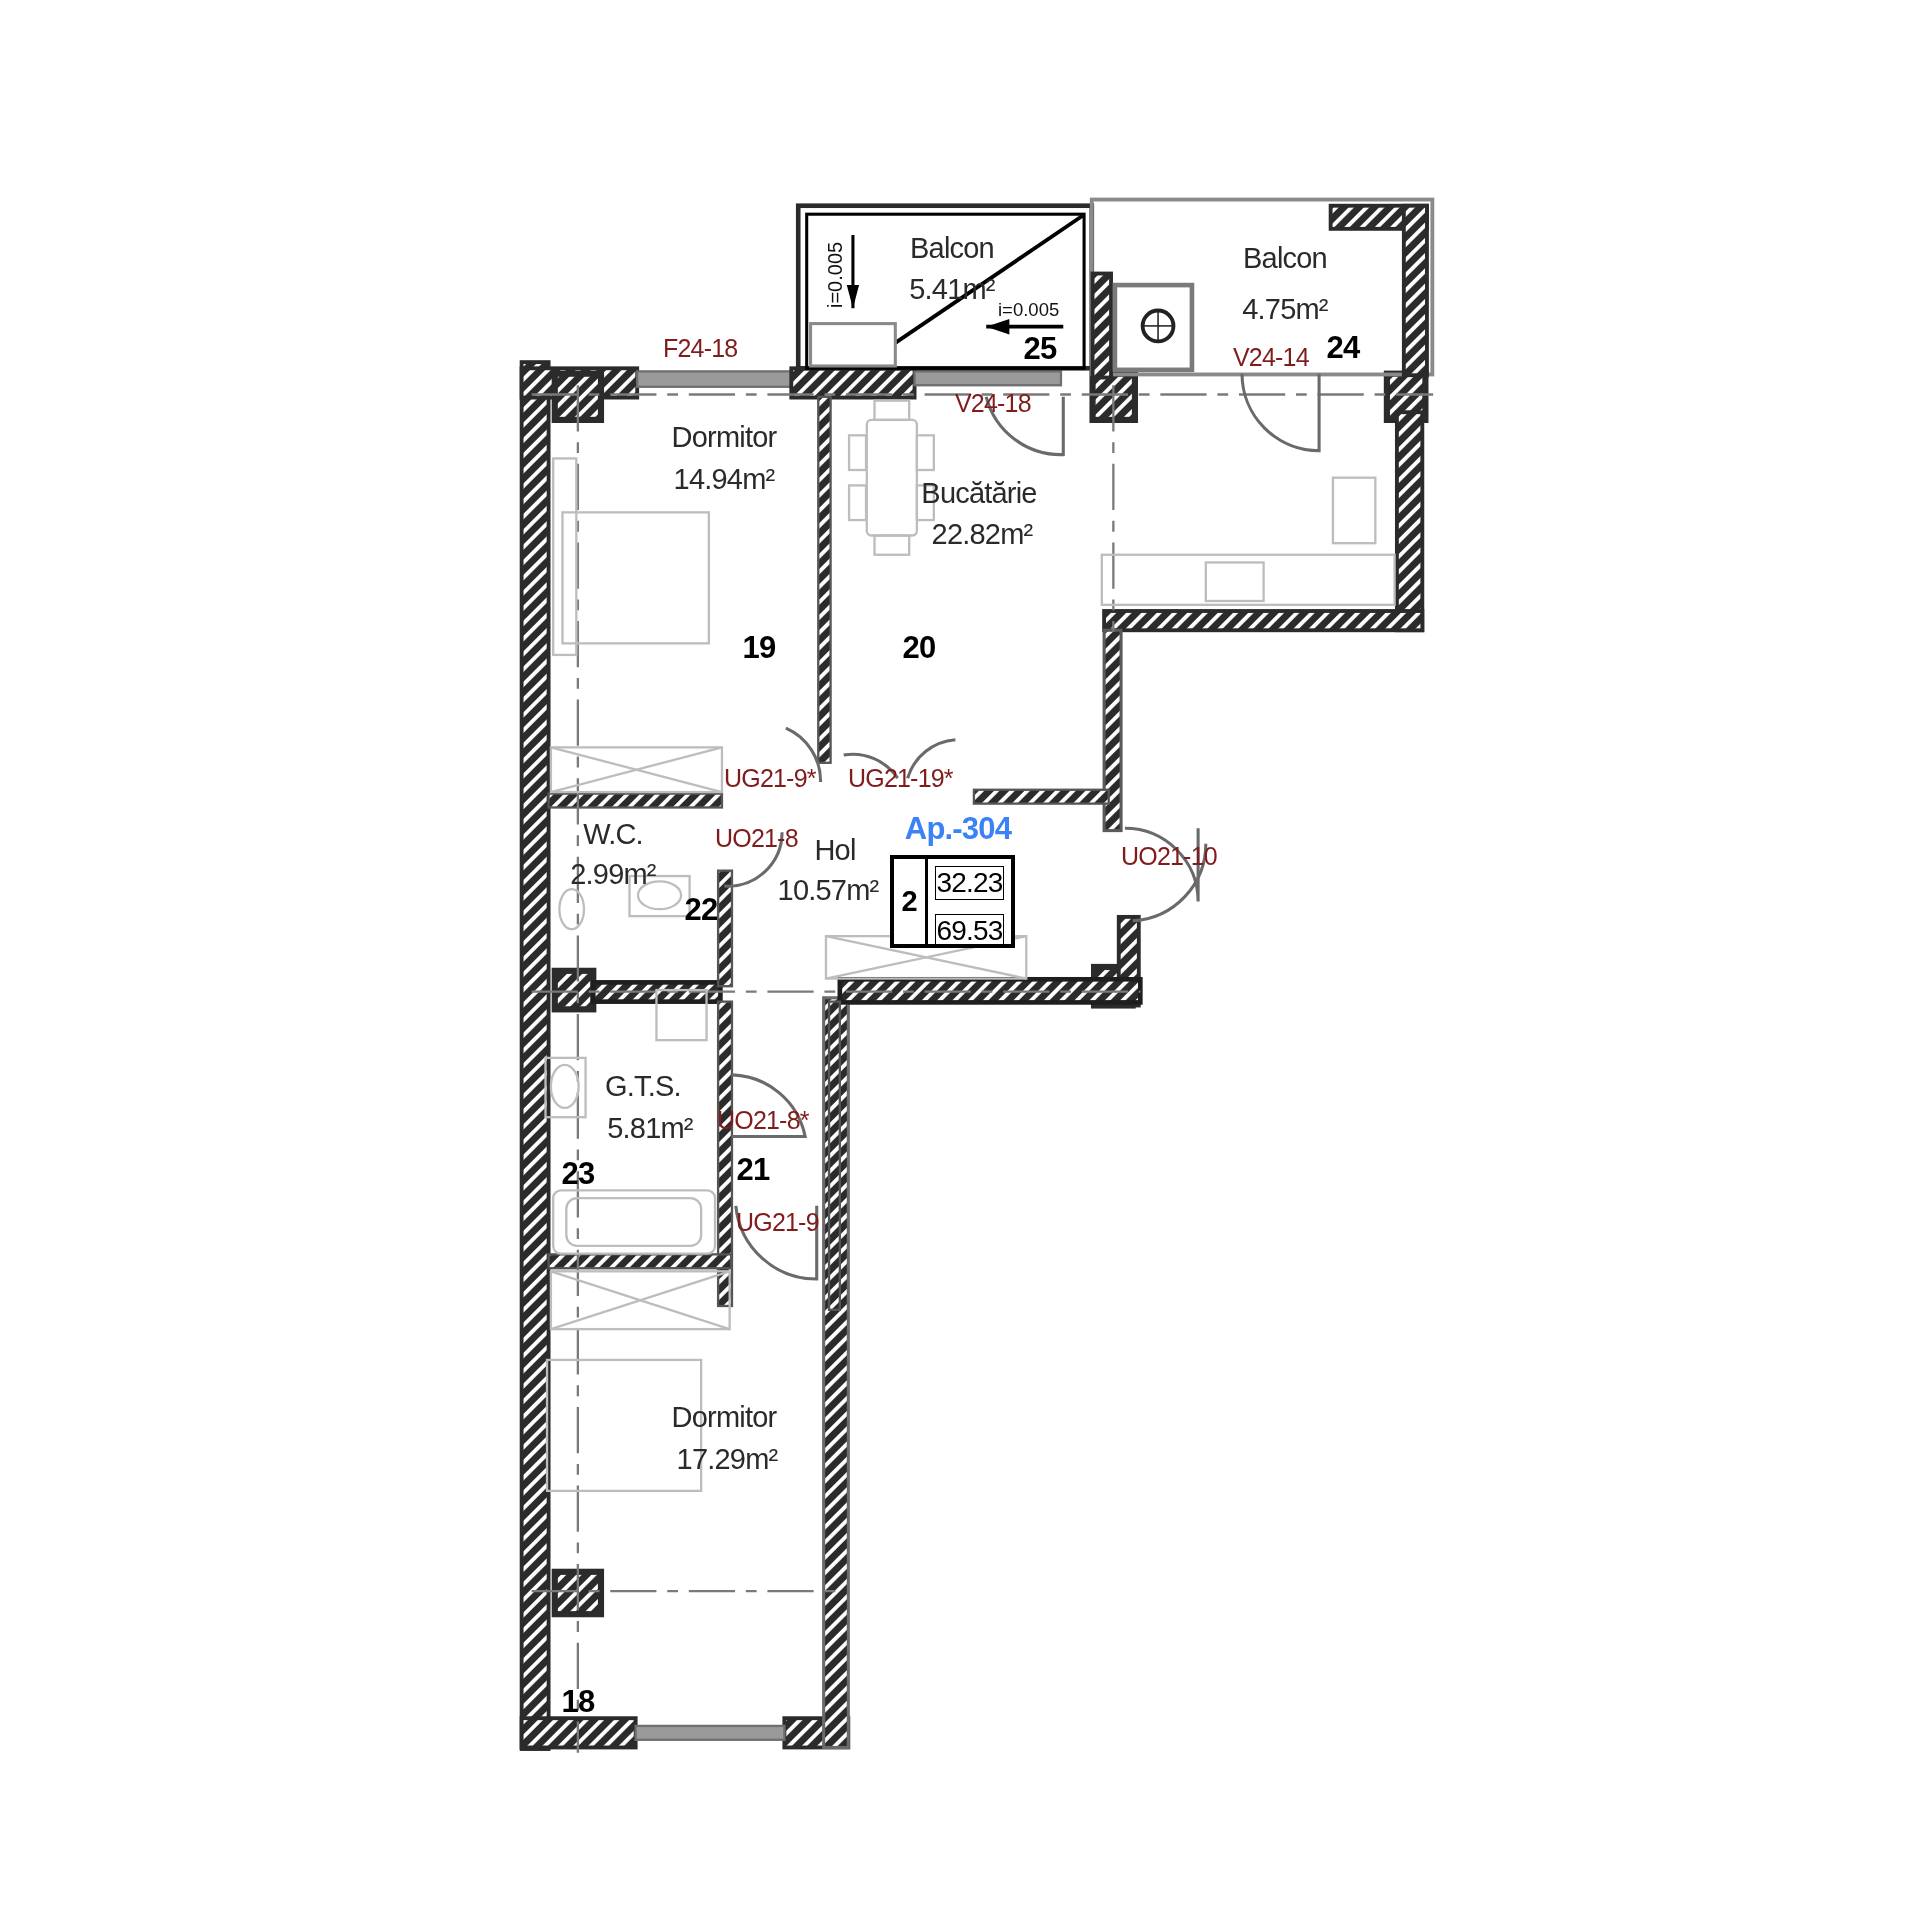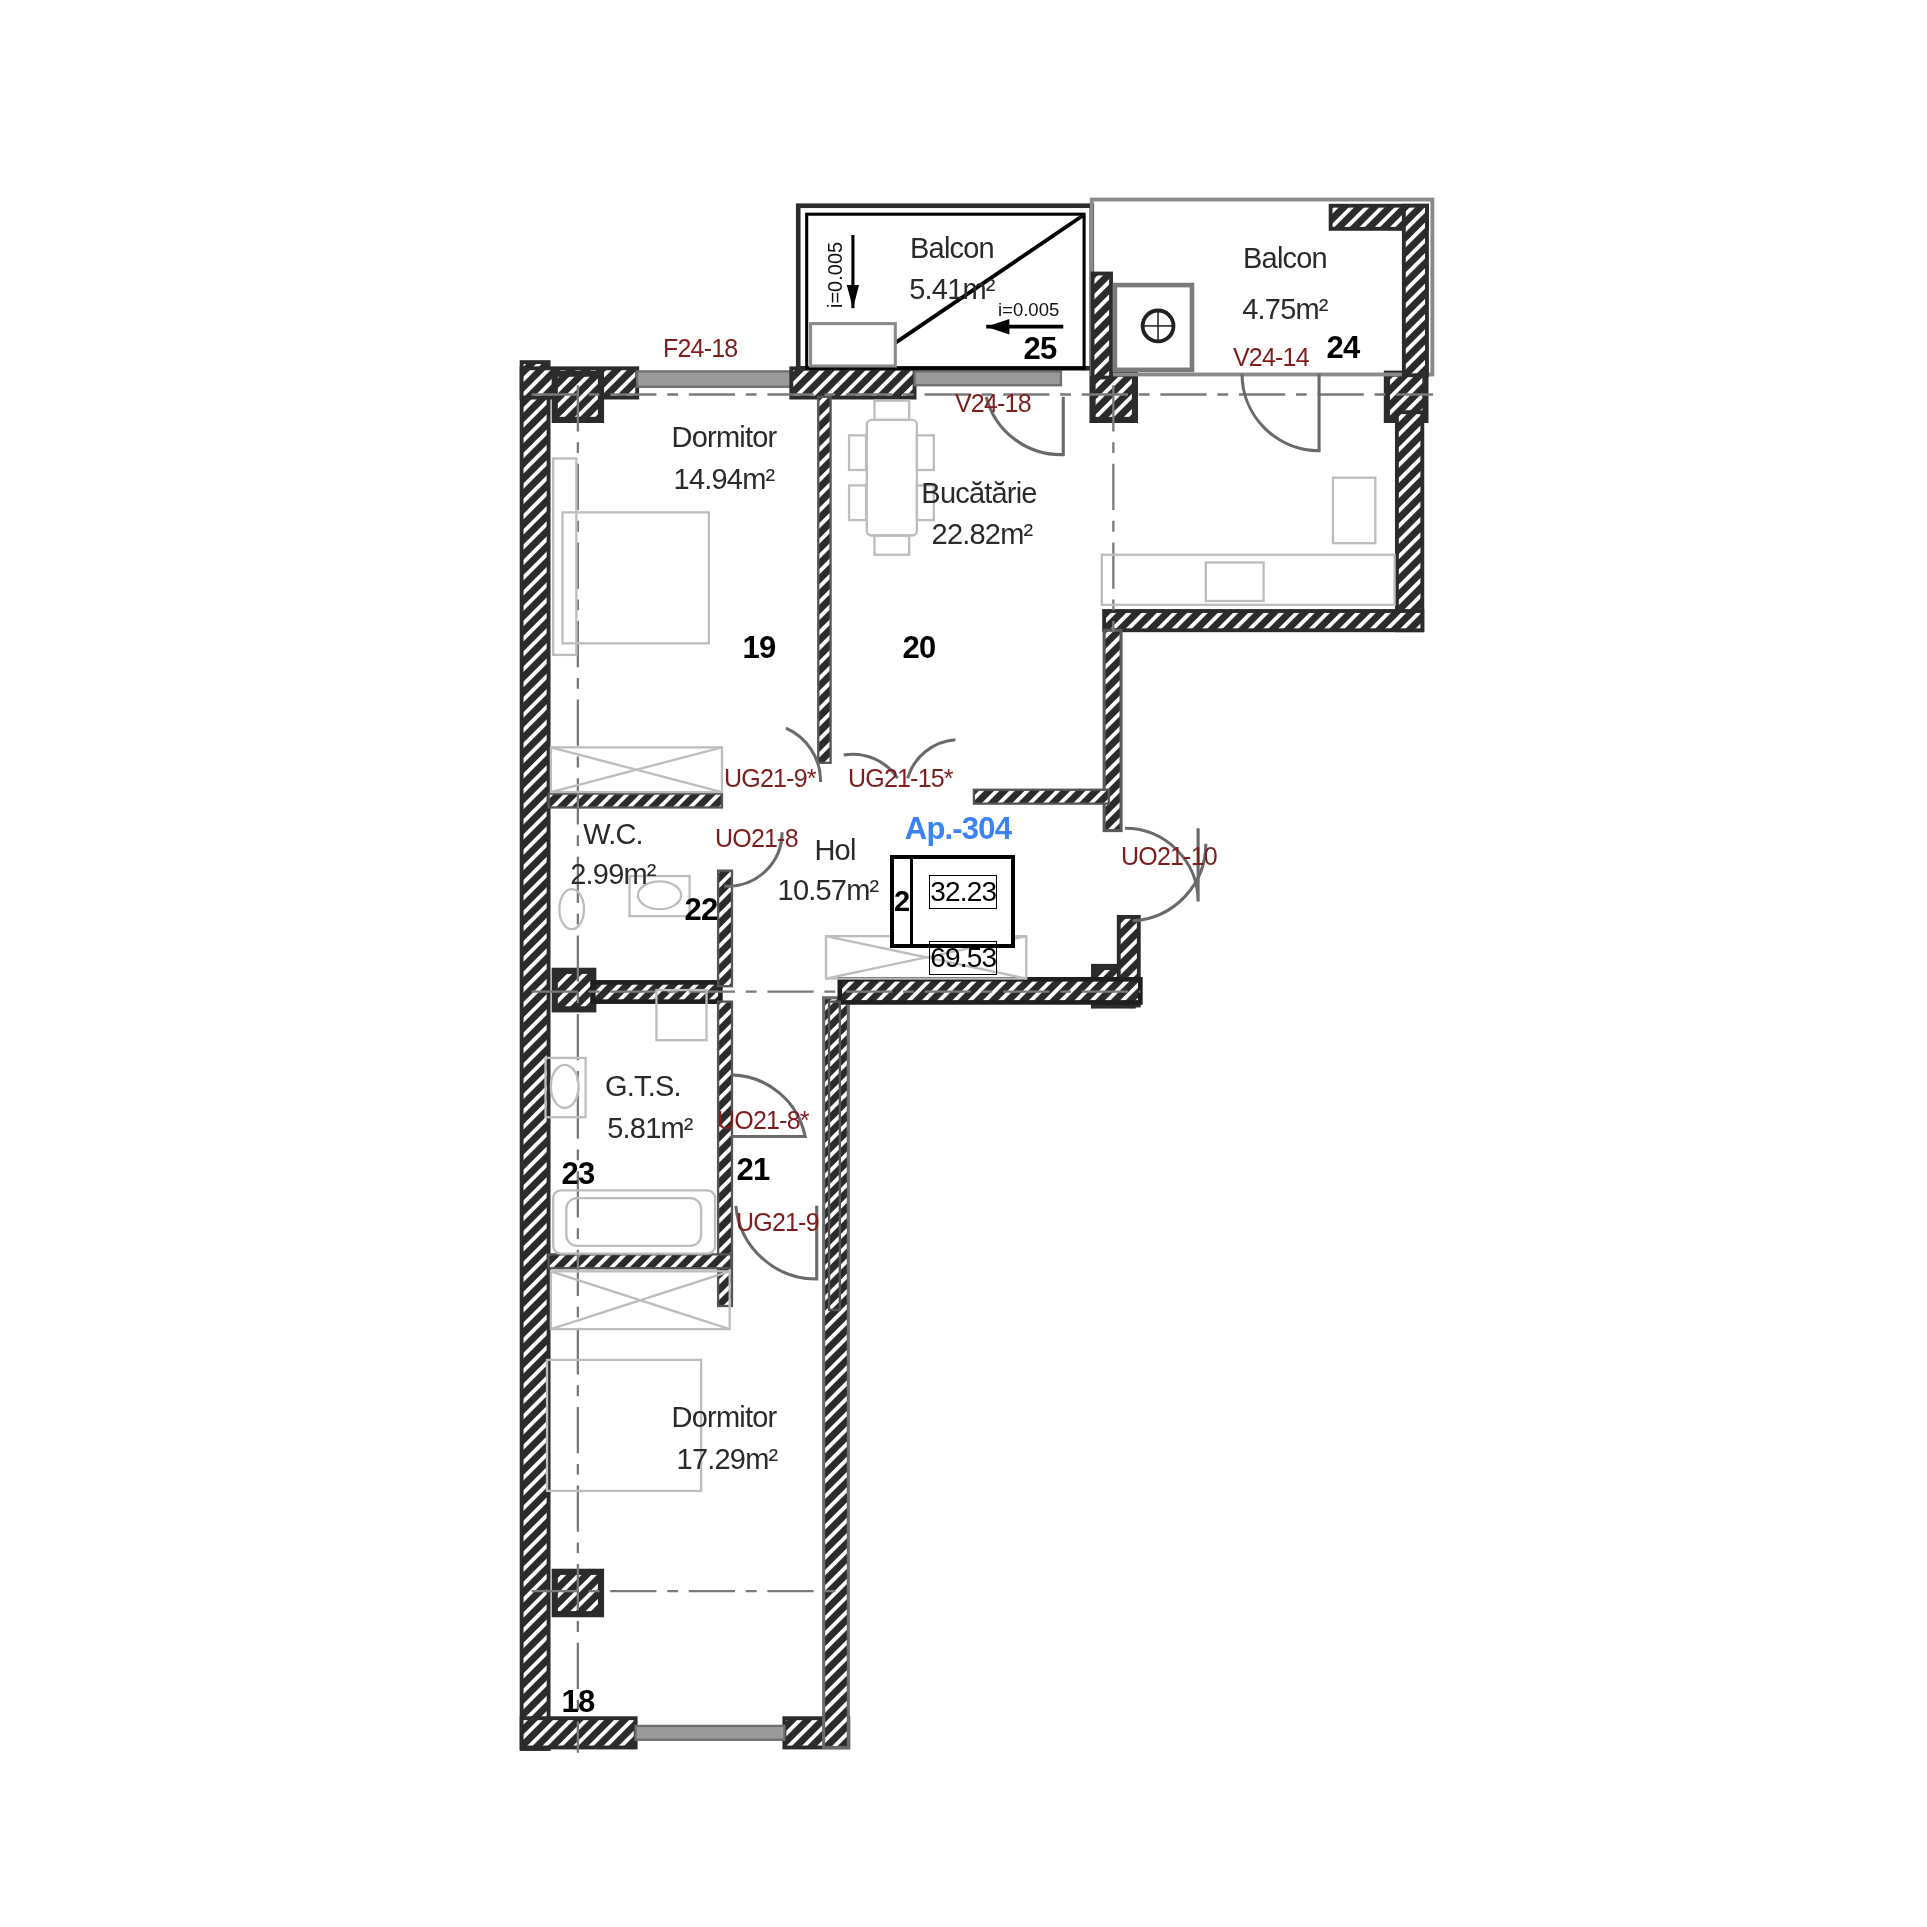--- a/index.html
+++ b/index.html
@@ -14,21 +14,21 @@
          transform:translateX(-50%); letter-spacing:-0.8px; }
   .tag { position:absolute; font-size:25px; color:#7f1d1d; white-space:nowrap; letter-spacing:-0.8px; }
   .apt-title { position:absolute; font-weight:bold; font-size:31px; color:#3b82f6;
                transform:translateX(-50%); white-space:nowrap; letter-spacing:-0.8px; }
   .apt-box { position:absolute; left:890px; top:855px; width:117px; height:85px;
              border:4.6px solid #000; display:flex; background:#fff; }
   .apt-box .rooms { width:31px; border-right:3.1px solid #000; display:flex; align-items:center;
                     justify-content:center; font-weight:bold; font-size:29px; }
   .apt-box .vals { flex:1; display:flex; flex-direction:column; }
   .apt-box .vals div { flex:1; display:flex; align-items:center; justify-content:center;
-                       font-size:28px; letter-spacing:-0.8px; border:1.5px solid #000; margin:16px; }
+                       font-size:28px; letter-spacing:-0.8px; border:1.5px solid #000; margin:7px; }
   .slope { position:absolute; font-size:18.5px; color:#111; white-space:nowrap; }
   .slope-v { position:absolute; font-size:20px; color:#111; white-space:nowrap;
              transform:rotate(-90deg); transform-origin:left top; }
 </style>
 </head>
 <body>
 
 <svg width="1927" height="1927" viewBox="0 0 2501 2501">
   <defs>
     <pattern id="hatch" width="14" height="14" patternUnits="userSpaceOnUse" patternTransform="rotate(45)">
@@ -180,21 +180,21 @@
 <div class="num" style="left:1343px;top:330px">24</div>
 <div class="num" style="left:701px;top:892px">22</div>
 <div class="num" style="left:753px;top:1152px">21</div>
 <div class="num" style="left:578px;top:1156px">23</div>
 <div class="num" style="left:578px;top:1684px">18</div>
 
 <div class="tag" style="left:663px;top:334px">F24-18</div>
 <div class="tag" style="left:955px;top:389px">V24-18</div>
 <div class="tag" style="left:1233px;top:343px">V24-14</div>
 <div class="tag" style="left:724px;top:764px">UG21-9*</div>
-<div class="tag" style="left:848px;top:764px">UG21-15*</div>
+<div class="tag" style="left:848px;top:764px">UG21-19*</div>
 <div class="tag" style="left:715px;top:824px">UO21-8</div>
 <div class="tag" style="left:1121px;top:842px">UO21-10</div>
 <div class="tag" style="left:717px;top:1106px">UO21-8*</div>
 <div class="tag" style="left:736px;top:1208px">UG21-9</div>
 
 <div class="slope" style="left:998px;top:299px">i=0.005</div>
 <div class="slope-v" style="left:824px;top:308px">i=0.005</div>
 
 <div class="apt-title" style="left:958px;top:811px">Ap.-304</div>
 <div class="apt-box">

